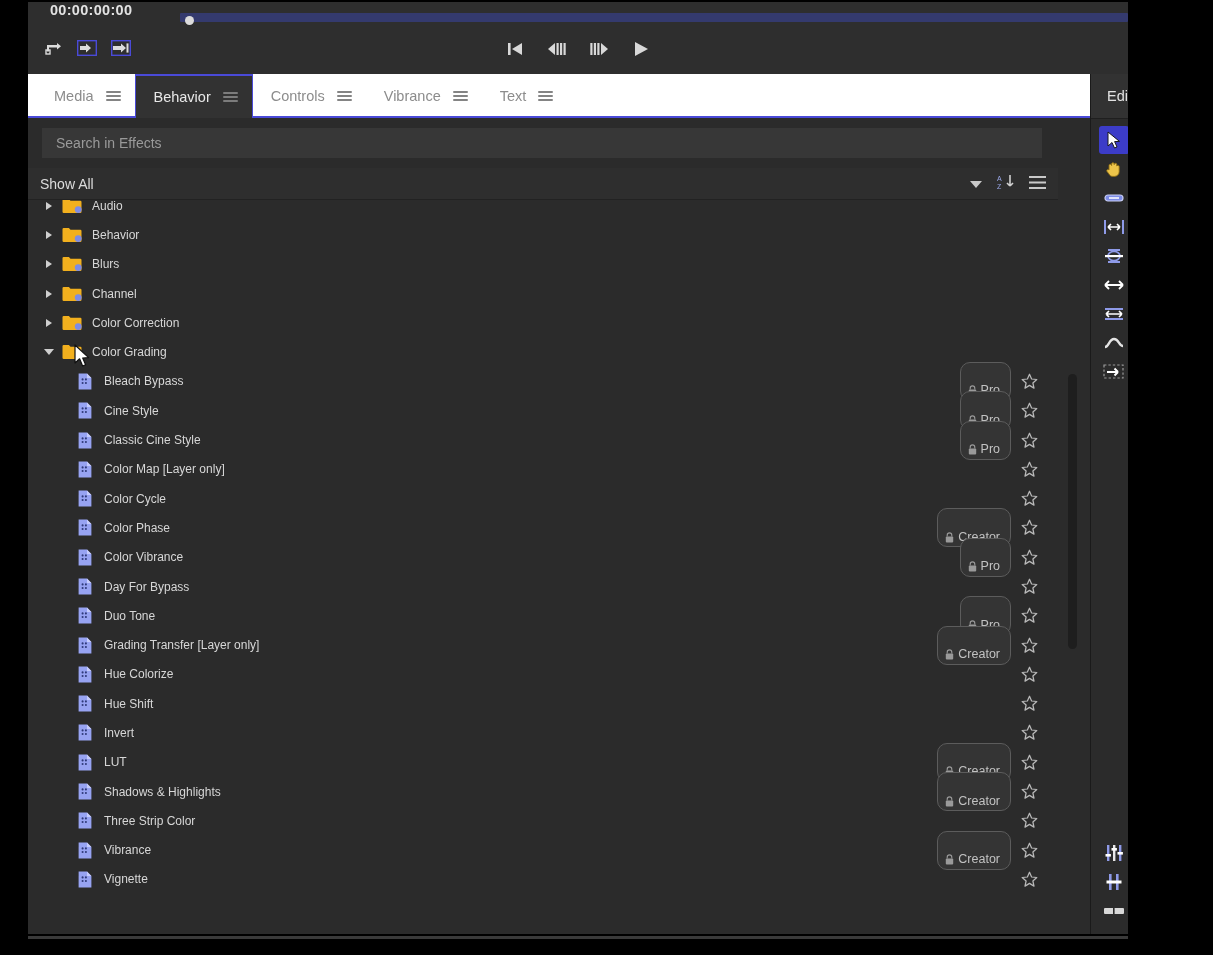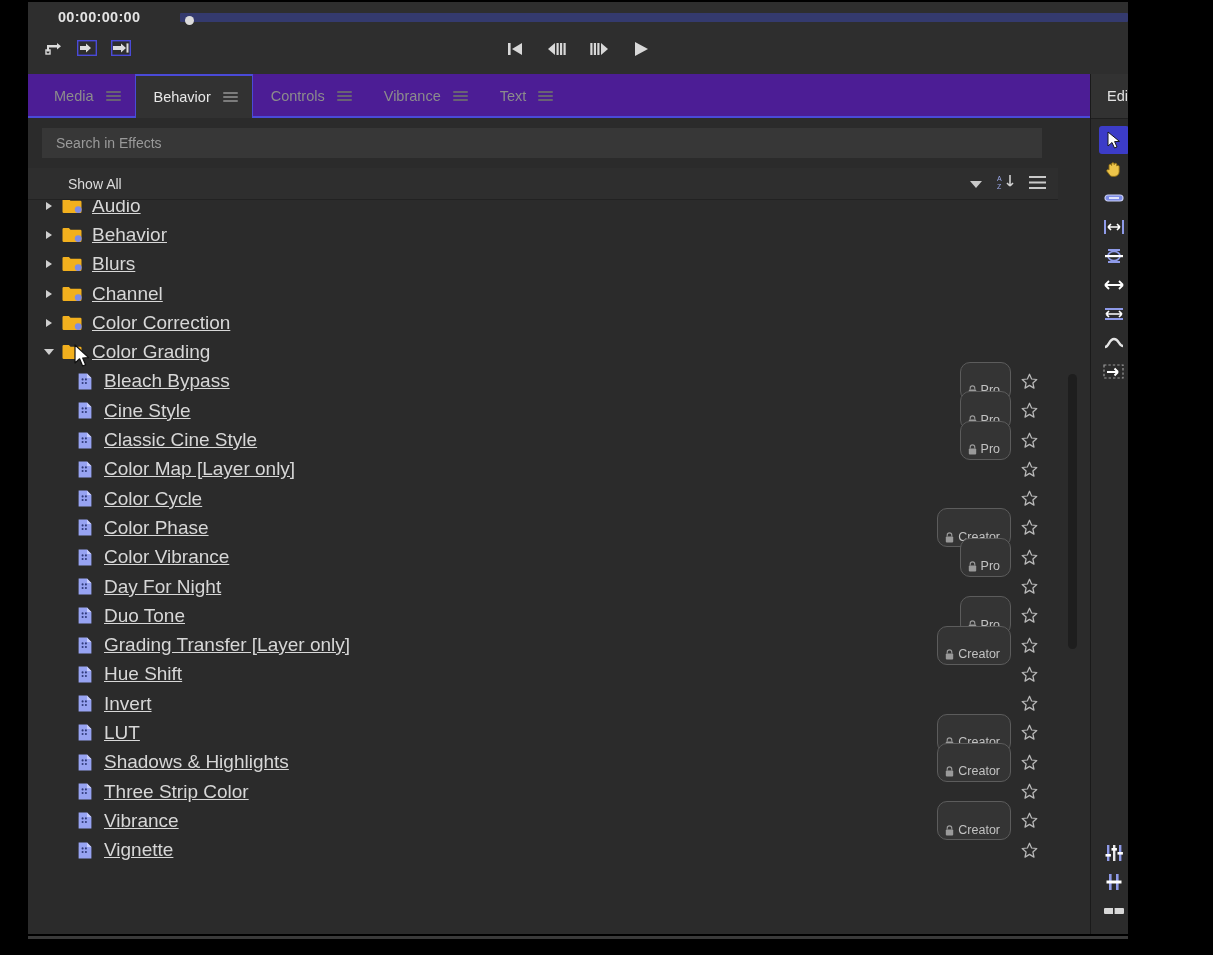--- a/index.html
+++ b/index.html
@@ -29,23 +29,23 @@
   
   .transport-strip {
     position: absolute;
     left: 0; top: 0;
     width: 1100px; height: 72px;
     background: #2e2e2e;
     border-bottom: 1px solid #1c1c1c;
   }
   .tc-row {
     position: absolute;
-    left: 8px; top: 0;
+    left: 0; top: 0;
     width: 1004px; height: 30px;
-    display: flex; align-items: center;
+    display: flex; align-items: flex-start;
   }
   .timecode {
     margin-left: 22px;
     color: #e3e3e3;
     font-size: 14.5px;
     font-weight: bold;
     letter-spacing: 0.3px;
     font-family: "Liberation Sans", sans-serif;
     white-space: nowrap;
   }
@@ -87,21 +87,21 @@
     display: flex; justify-content: center; align-items: center;
     gap: 16px;
   }
   .transport-btns .icon-btn { width: 26px; height: 24px; }
 
   
   .tabbar {
     position: absolute;
     left: 0; top: 72px;
     width: 1100px; height: 44px;
-    background: #4c1d95;
+    background: #ffffff;
     border-bottom: 2px solid #4a4ad8;
     box-sizing: border-box;
   }
   .tabs {
     display: flex; height: 44px; align-items: stretch;
     padding-left: 8px;
   }
   .tab {
     display: flex; align-items: center;
     padding: 0 14px 0 18px;
@@ -168,21 +168,20 @@
   .search-input::placeholder { color: #9a9a9a; }
 
   .filterbar {
     position: absolute;
     left: 0; top: 50px;
     width: 1030px; height: 32px;
     background: #2e2e2e;
     display: flex; align-items: center;
     border-bottom: 1px solid #222;
     box-sizing: border-box;
-    padding-left: 28px;
   }
   .filter-label {
     margin-left: 12px;
     color: #dcdcdc;
     font-size: 14px;
   }
   .filter-spacer { flex: 1; }
   .filter-icons { display: flex; align-items: center; gap: 14px; padding-right: 12px; }
 
   
@@ -216,24 +215,23 @@
   }
   .tri.open {
     border-left: 5px solid transparent;
     border-right: 5px solid transparent;
     border-top: 6px solid #cfcfcf;
     border-bottom: none;
   }
   .folder-ico { width: 22px; margin-left: 4px; display: flex; align-items: center; }
   .row-label {
     color: #d7d7d7;
-    font-size: 19px;
+    font-size: 12px;
     margin-left: 8px;
     white-space: nowrap;
-    text-decoration: underline;
   }
   .row.child .effect-ico { width: 16px; margin-left: 50px; display: flex; align-items: center; }
   .row.child .row-label { margin-left: 10px; }
 
   .row-right {
     position: absolute;
     right: 0; top: 0; height: 29.3px;
     display: flex; align-items: center; gap: 10px;
     padding-right: 20px;
   }
@@ -714,21 +712,21 @@
               <span class="effect-ico">
                 <svg width="14" height="17" viewBox="0 0 14 17">
                   <path d="M0.6 0.6 h8.4 L13.4 5 v11.4 h-12.8 z" fill="#97a3f2"></path>
                   <path d="M9 0.6 L13.4 5 h-4.4 z" fill="#c6ccfb"></path>
                   <circle cx="4.6" cy="6.4" r="1.05" fill="#2f3a7a"></circle>
                   <circle cx="7.9" cy="6.4" r="1.05" fill="#2f3a7a"></circle>
                   <circle cx="4.6" cy="10" r="1.05" fill="#2f3a7a"></circle>
                   <circle cx="7.9" cy="10" r="1.05" fill="#2f3a7a"></circle>
                 </svg>
               </span>
-              <span class="row-label">Day For Night</span>
+              <span class="row-label">Day For Bypass</span>
               <div class="row-right">
                 <span class="star"><svg width="17" height="17" viewBox="0 0 17 17">
                     <path d="M8.5 1.2 L10.6 6 L15.8 6.5 L11.9 10 L13 15.1 L8.5 12.4 L4 15.1 L5.1 10 L1.2 6.5 L6.4 6 Z" fill="none" stroke="#b9b9b9" stroke-width="1.25" stroke-linejoin="round"></path>
                   </svg></span>
               </div>
             </div>
             <div class="row child">
               <span class="effect-ico">
                 <svg width="14" height="17" viewBox="0 0 14 17">
                   <path d="M0.6 0.6 h8.4 L13.4 5 v11.4 h-12.8 z" fill="#97a3f2"></path>
@@ -766,20 +764,38 @@
               </span>
               <span class="row-label">Grading Transfer [Layer only]</span>
               <div class="row-right">
                 <span class="badge">
                   <span class="lock"><svg width="9" height="11" viewBox="0 0 9 11">
                       <path d="M2.2 4.6 V3.2 a2.3 2.3 0 0 1 4.6 0 V4.6" fill="none" stroke="#9a9a9a" stroke-width="1.1"></path>
                       <rect x="0.8" y="4.4" width="7.4" height="6" rx="1" fill="#9a9a9a"></rect>
                     </svg></span>
                   <span>Creator</span>
                 </span>
+                <span class="star"><svg width="17" height="17" viewBox="0 0 17 17">
+                    <path d="M8.5 1.2 L10.6 6 L15.8 6.5 L11.9 10 L13 15.1 L8.5 12.4 L4 15.1 L5.1 10 L1.2 6.5 L6.4 6 Z" fill="none" stroke="#b9b9b9" stroke-width="1.25" stroke-linejoin="round"></path>
+                  </svg></span>
+              </div>
+            </div>
+            <div class="row child">
+              <span class="effect-ico">
+                <svg width="14" height="17" viewBox="0 0 14 17">
+                  <path d="M0.6 0.6 h8.4 L13.4 5 v11.4 h-12.8 z" fill="#97a3f2"></path>
+                  <path d="M9 0.6 L13.4 5 h-4.4 z" fill="#c6ccfb"></path>
+                  <circle cx="4.6" cy="6.4" r="1.05" fill="#2f3a7a"></circle>
+                  <circle cx="7.9" cy="6.4" r="1.05" fill="#2f3a7a"></circle>
+                  <circle cx="4.6" cy="10" r="1.05" fill="#2f3a7a"></circle>
+                  <circle cx="7.9" cy="10" r="1.05" fill="#2f3a7a"></circle>
+                </svg>
+              </span>
+              <span class="row-label">Hue Colorize</span>
+              <div class="row-right">
                 <span class="star"><svg width="17" height="17" viewBox="0 0 17 17">
                     <path d="M8.5 1.2 L10.6 6 L15.8 6.5 L11.9 10 L13 15.1 L8.5 12.4 L4 15.1 L5.1 10 L1.2 6.5 L6.4 6 Z" fill="none" stroke="#b9b9b9" stroke-width="1.25" stroke-linejoin="round"></path>
                   </svg></span>
               </div>
             </div>
             <div class="row child">
               <span class="effect-ico">
                 <svg width="14" height="17" viewBox="0 0 14 17">
                   <path d="M0.6 0.6 h8.4 L13.4 5 v11.4 h-12.8 z" fill="#97a3f2"></path>
                   <path d="M9 0.6 L13.4 5 h-4.4 z" fill="#c6ccfb"></path>

